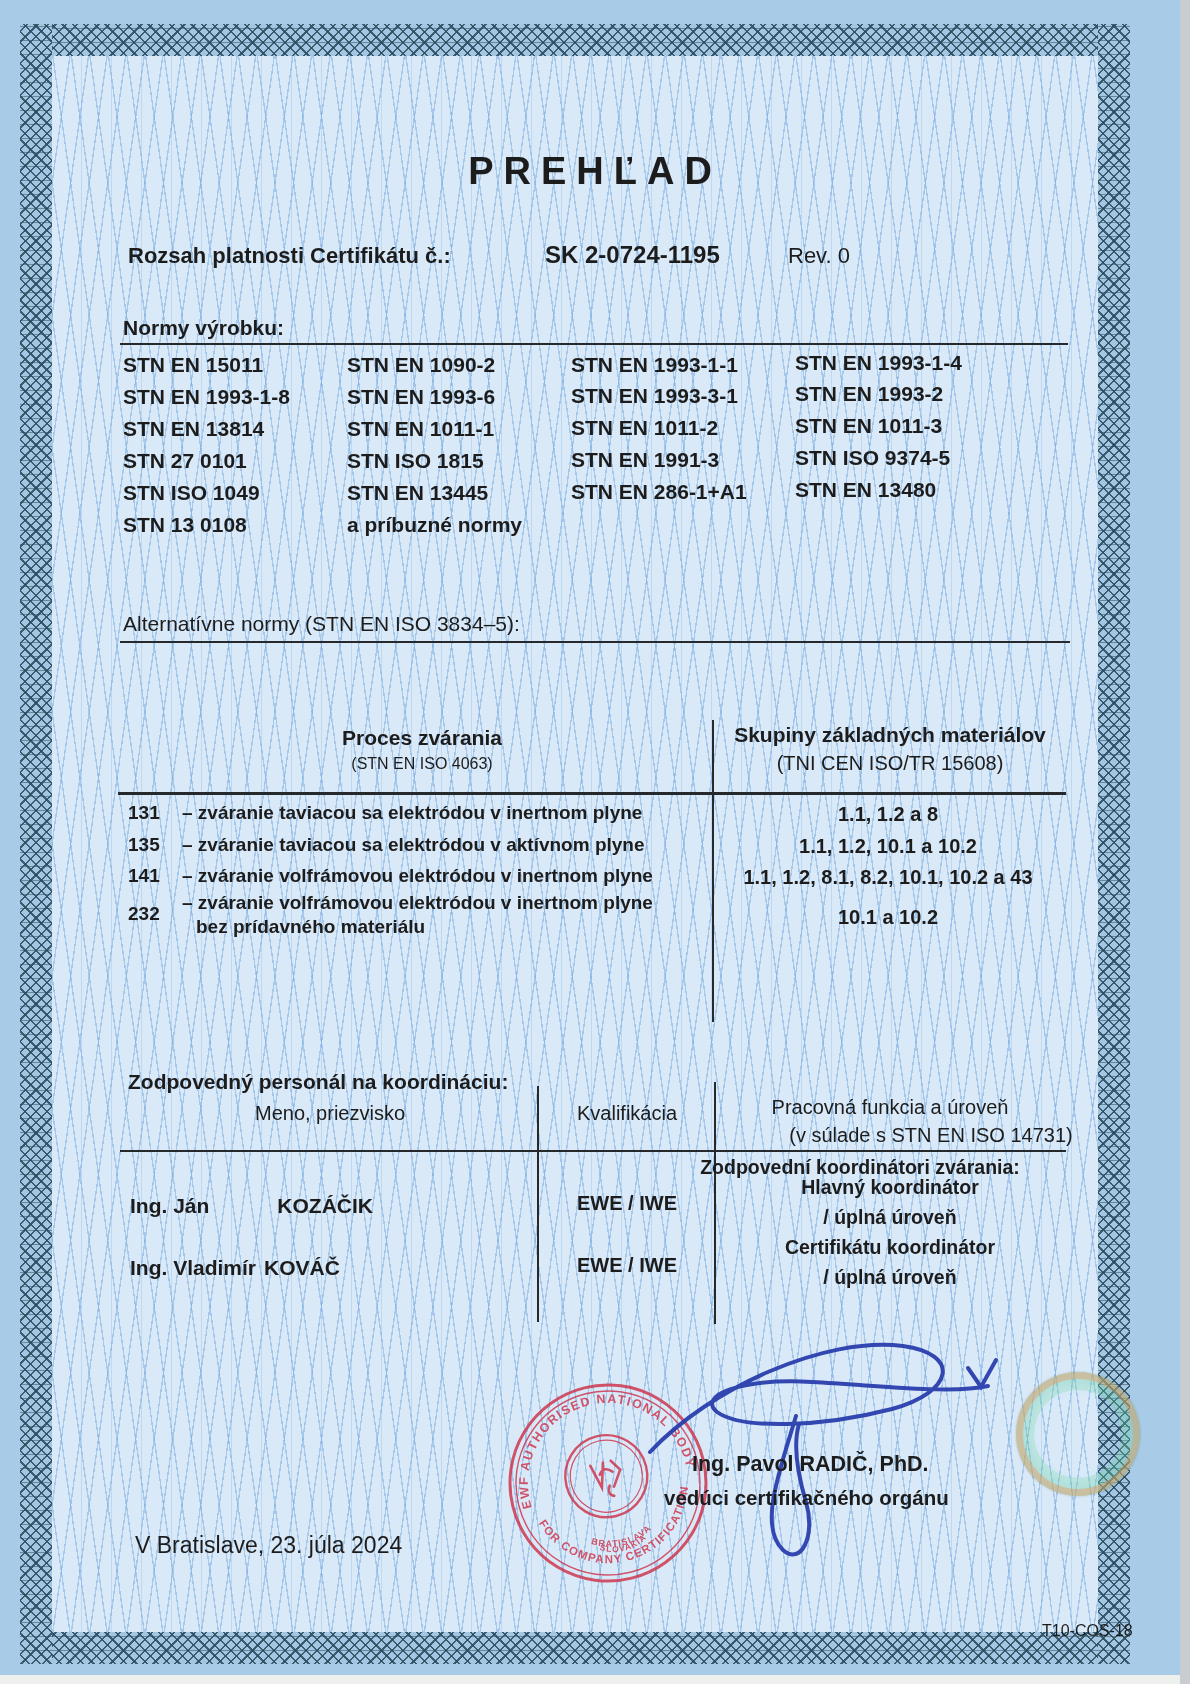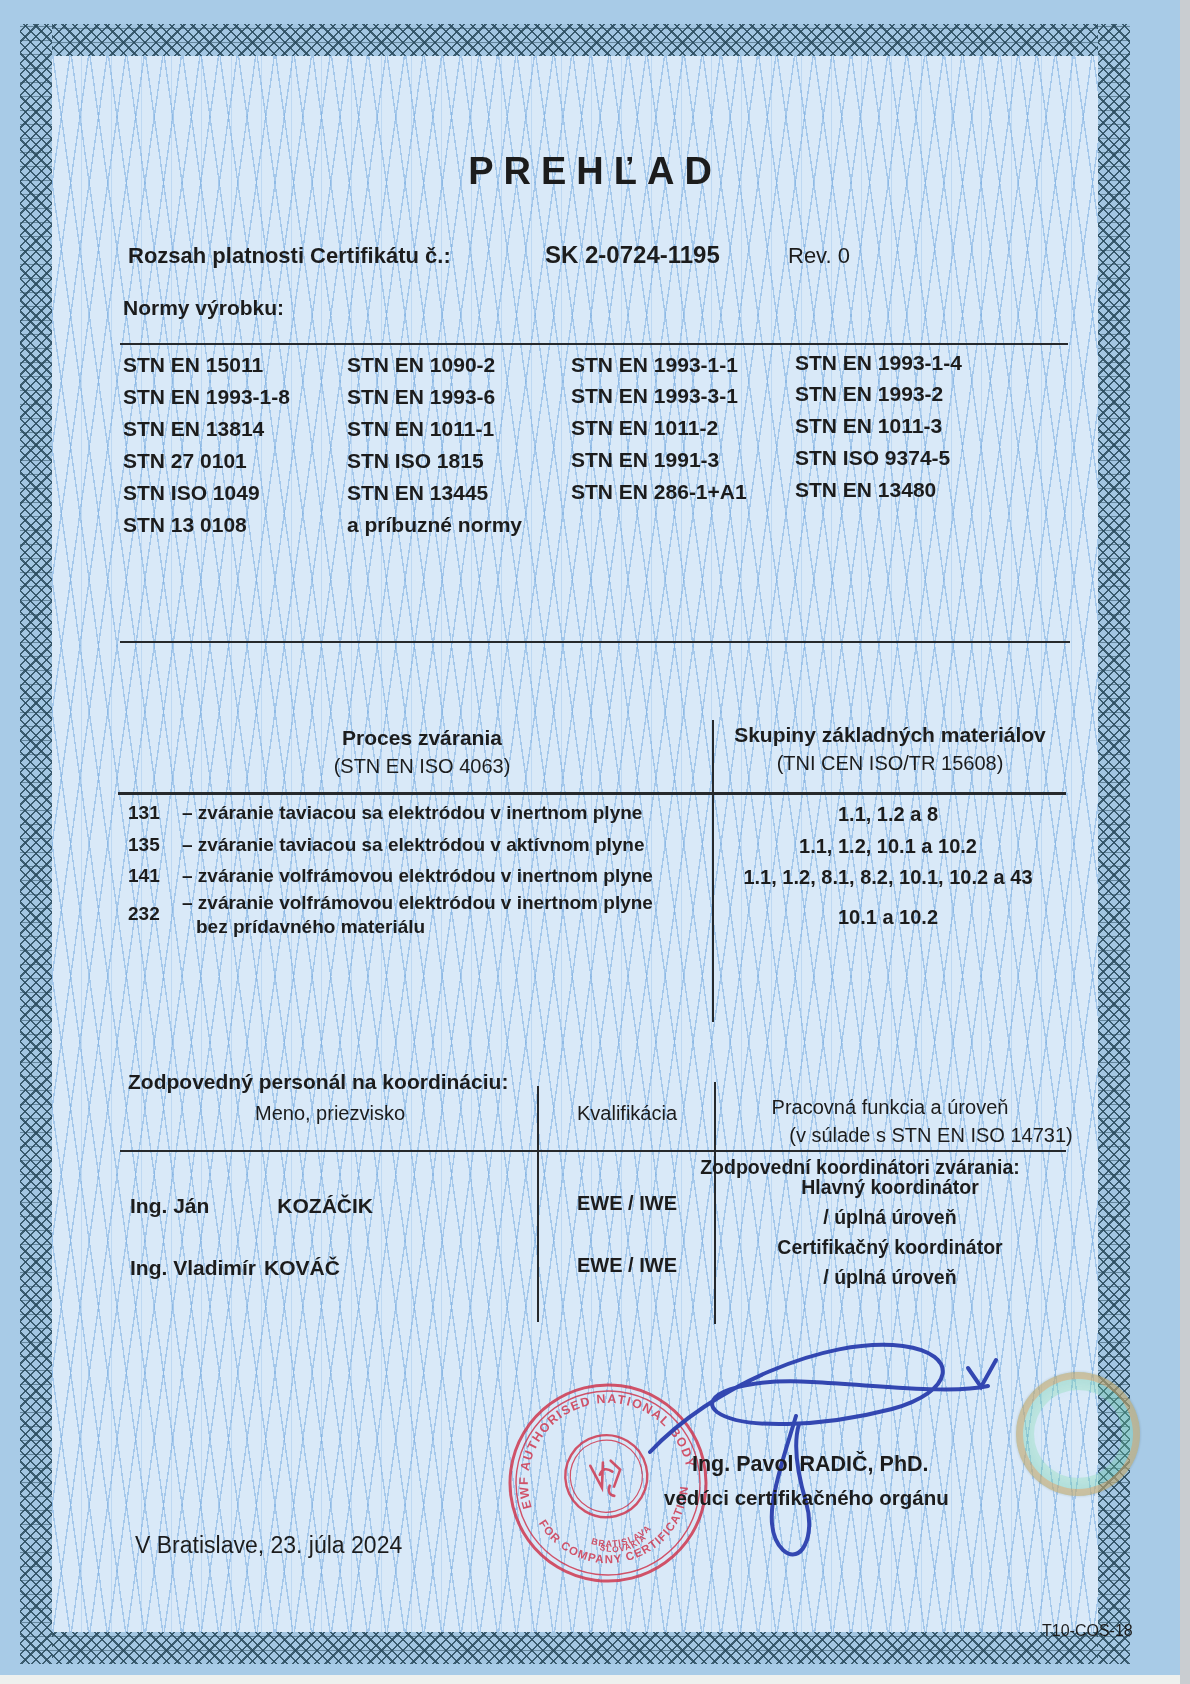--- a/index.html
+++ b/index.html
@@ -62,21 +62,21 @@
   <div class="band band-right"></div>
 
   <div class="paper"></div>
 
   <div class="abs title" style="left:95px;top:150px;width:1000px;">PREHĽAD</div>
 
   <div class="abs b" style="left:128px;top:243px;font-size:22px;">Rozsah platnosti Certifikátu č.:</div>
   <div class="abs b" style="left:545px;top:241px;font-size:24px;">SK 2-0724-1195</div>
   <div class="abs" style="left:788px;top:243px;font-size:22px;">Rev. 0</div>
 
-  <div class="abs b" style="left:123px;top:296px;font-size:21px;">Normy výrobku:</div>
+  <div class="abs b" style="left:123px;top:316px;font-size:21px;">Normy výrobku:</div>
   <div class="rule" style="left:120px;top:343px;width:948px;"></div>
 
   <div>
     <div class="abs std" style="left:123px;top:353px;">STN EN 15011</div>
     <div class="abs std" style="left:347px;top:353px;">STN EN 1090-2</div>
     <div class="abs std" style="left:571px;top:353px;">STN EN 1993-1-1</div>
     <div class="abs std" style="left:795px;top:351px;">STN EN 1993-1-4</div>
 
     <div class="abs std" style="left:123px;top:385px;">STN EN 1993-1-8</div>
     <div class="abs std" style="left:347px;top:385px;">STN EN 1993-6</div>
@@ -95,25 +95,26 @@
 
     <div class="abs std" style="left:123px;top:481px;">STN ISO 1049</div>
     <div class="abs std" style="left:347px;top:481px;">STN EN 13445</div>
     <div class="abs std" style="left:571px;top:480px;">STN EN 286-1+A1</div>
     <div class="abs std" style="left:795px;top:478px;">STN EN 13480</div>
 
     <div class="abs std" style="left:123px;top:513px;">STN 13 0108</div>
     <div class="abs std" style="left:347px;top:513px;">a príbuzné normy</div>
   </div>
 
+  <div class="abs" style="left:123px;top:612px;font-size:21px;">Alternatívne normy (STN EN ISO 3834–5):</div>
   <div class="rule" style="left:120px;top:641px;width:950px;height:2px;"></div>
 
   <div>
     <div class="abs b ctr" style="left:252px;top:726px;width:340px;font-size:21px;">Proces zvárania</div>
-    <div class="abs ctr" style="left:252px;top:755px;width:340px;font-size:20px;">(STN EN ISO 4063)</div>
+    <div class="abs ctr" style="left:252px;top:755px;width:340px;font-size:16px;">(STN EN ISO 4063)</div>
     <div class="abs b ctr" style="left:716px;top:723px;width:348px;font-size:21px;">Skupiny základných materiálov</div>
     <div class="abs ctr" style="left:716px;top:752px;width:348px;font-size:20px;">(TNI CEN ISO/TR 15608)</div>
     <div class="vline" style="left:712px;top:720px;height:302px;"></div>
     <div class="rule" style="left:118px;top:792px;width:948px;height:3px;"></div>
 
     <div class="abs b" style="left:128px;top:802px;font-size:19px;">131</div>
     <div class="abs proc-desc" style="left:182px;top:802px;">– zváranie taviacou sa elektródou v inertnom plyne</div>
     <div class="abs groups" style="left:716px;top:803px;width:344px;">1.1, 1.2 a 8</div>
 
     <div class="abs b" style="left:128px;top:834px;font-size:19px;">135</div>
@@ -148,21 +149,21 @@
       <span class="b">Ing. Ján</span><span class="b" style="margin-left:68px;">KOZÁČIK</span>
     </div>
     <div class="abs b ctr" style="left:542px;top:1192px;width:170px;font-size:20px;">EWE / IWE</div>
     <div class="abs b ctr" style="left:716px;top:1176px;width:348px;font-size:19.5px;">Hlavný koordinátor</div>
     <div class="abs b ctr" style="left:716px;top:1206px;width:348px;font-size:19.5px;">/ úplná úroveň</div>
 
     <div class="abs" style="left:130px;top:1256px;font-size:21px;">
       <span class="b">Ing. Vladimír</span><span class="b" style="margin-left:8px;">KOVÁČ</span>
     </div>
     <div class="abs b ctr" style="left:542px;top:1254px;width:170px;font-size:20px;">EWE / IWE</div>
-    <div class="abs b ctr" style="left:716px;top:1236px;width:348px;font-size:19.5px;">Certifikačný koordinátor</div>
+    <div class="abs b ctr" style="left:716px;top:1236px;width:348px;font-size:19.5px;">Certifikátu koordinátor</div>
     <div class="abs b ctr" style="left:716px;top:1266px;width:348px;font-size:19.5px;">/ úplná úroveň</div>
   </div>
 
   <svg class="stamp-svg" style="left:503px;top:1378px;transform:rotate(-14deg);opacity:.85;" width="210" height="210" viewBox="0 0 210 210">
     <g fill="none" stroke="#cf3850">
       <circle cx="105" cy="105" r="98" stroke-width="3"></circle>
       <circle cx="105" cy="105" r="92" stroke-width="1.4"></circle>
       <circle cx="105" cy="98" r="41" stroke-width="2.4"></circle>
       <circle cx="105" cy="98" r="36" stroke-width="1.2"></circle>
       <path d="M 92 84 l 6 24 l 7 -24 M 106 108 q -5 8 2 11 M 113 84 l 7 11 l -10 15 M 99 95 q 6 -8 13 0" stroke-width="2.6" stroke-linecap="round"></path>

